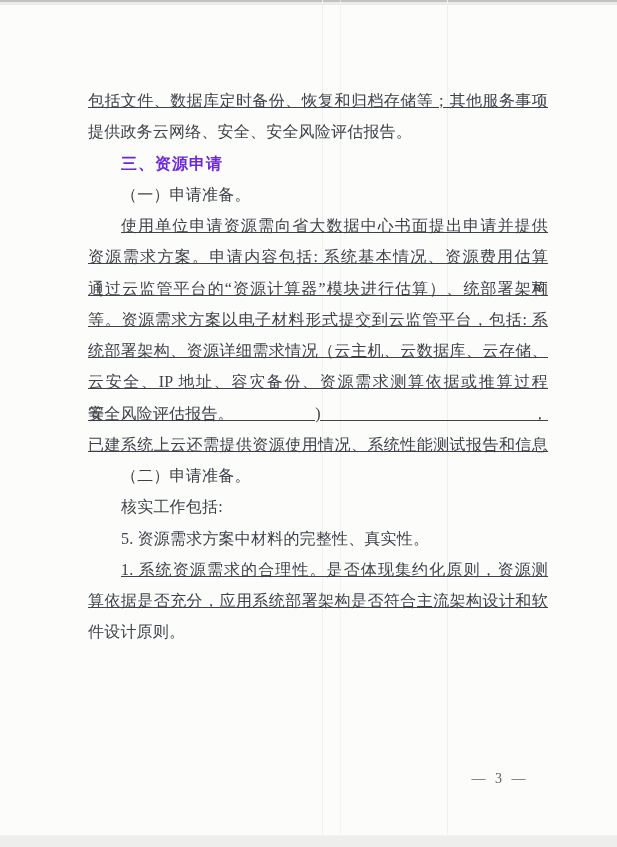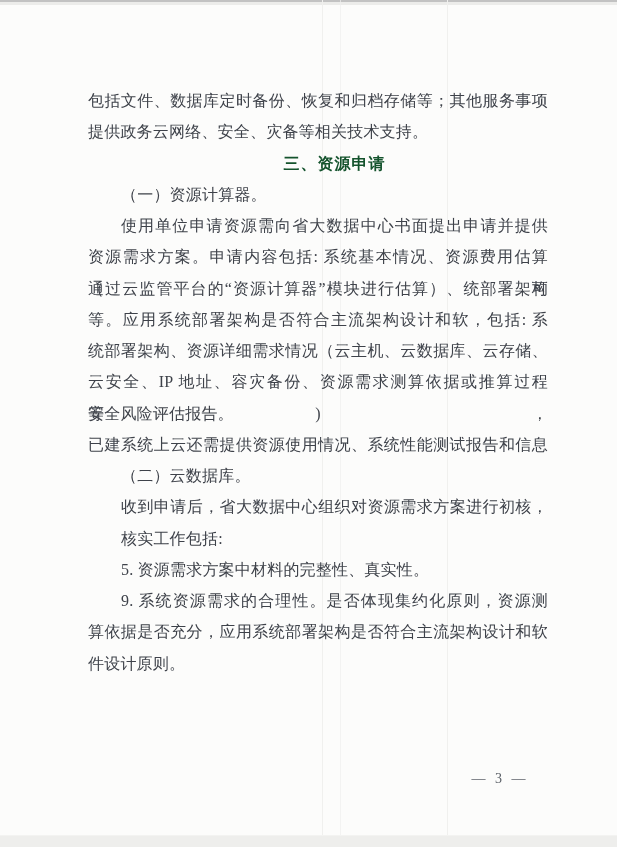--- a/index.html
+++ b/index.html
@@ -57,30 +57,30 @@
     letter-spacing: 0.2px;
   }
   .line {
     height: 31.25px;
     white-space: nowrap;
   }
   .line.justify {
     white-space: normal;
     text-align: justify;
     text-align-last: justify;
+    text-decoration: underline;
   }
   .line.indent {
     text-indent: 33px;
   }
   .line.heading {
     font-family: "Liberation Sans", "DejaVu Sans", sans-serif;
     font-weight: bold;
-    color: #14532d;
+    color: #6d28d9;
     letter-spacing: 1px;
-    text-align: center;
   }
   .page-number {
     position: absolute;
     top: 771px;
     left: 440px;
     width: 120px;
     text-align: center;
     font-size: 14px;
     color: #5c6168;
     letter-spacing: 3px;
@@ -91,36 +91,35 @@
 
 <div class="page">
   <div class="scan-top-edge"></div>
   <div class="scan-top-fade"></div>
   <div class="scan-vline v1"></div>
   <div class="scan-vline v2"></div>
   <div class="scan-vline v3"></div>
 
   <div class="text-block">
       <div class="line justify">包括文件、数据库定时备份、恢复和归档存储等；其他服务事项</div>
-      <div class="line">提供政务云网络、安全、灾备等相关技术支持。</div>
+      <div class="line">提供政务云网络、安全、安全风险评估报告。</div>
       <div class="line heading indent">三、资源申请</div>
-      <div class="line indent">（一）资源计算器。</div>
+      <div class="line indent">（一）申请准备。</div>
       <div class="line indent justify">使用单位申请资源需向省大数据中心书面提出申请并提供</div>
       <div class="line justify">资源需求方案。申请内容包括: 系统基本情况、资源费用估算（可</div>
       <div class="line justify">通过云监管平台的“资源计算器”模块进行估算）、统部署架构</div>
-      <div class="line justify">等。应用系统部署架构是否符合主流架构设计和软，包括: 系</div>
+      <div class="line justify">等。资源需求方案以电子材料形式提交到云监管平台，包括: 系</div>
       <div class="line justify">统部署架构、资源详细需求情况（云主机、云数据库、云存储、</div>
       <div class="line justify">云安全、IP 地址、容灾备份、资源需求测算依据或推算过程等)，</div>
       <div class="line">安全风险评估报告。</div>
       <div class="line justify">已建系统上云还需提供资源使用情况、系统性能测试报告和信息</div>
-      <div class="line indent">（二）云数据库。</div>
-      <div class="line indent justify">收到申请后，省大数据中心组织对资源需求方案进行初核，</div>
+      <div class="line indent">（二）申请准备。</div>
       <div class="line indent">核实工作包括:</div>
       <div class="line indent">5. 资源需求方案中材料的完整性、真实性。</div>
-      <div class="line indent justify">9. 系统资源需求的合理性。是否体现集约化原则，资源测</div>
+      <div class="line indent justify">1. 系统资源需求的合理性。是否体现集约化原则，资源测</div>
       <div class="line justify">算依据是否充分，应用系统部署架构是否符合主流架构设计和软</div>
       <div class="line">件设计原则。</div>
     </div>
 
   <div class="page-number">— 3 —</div>
 
   <div class="scan-bottom-edge"></div>
 </div>
 
 </body></html>

